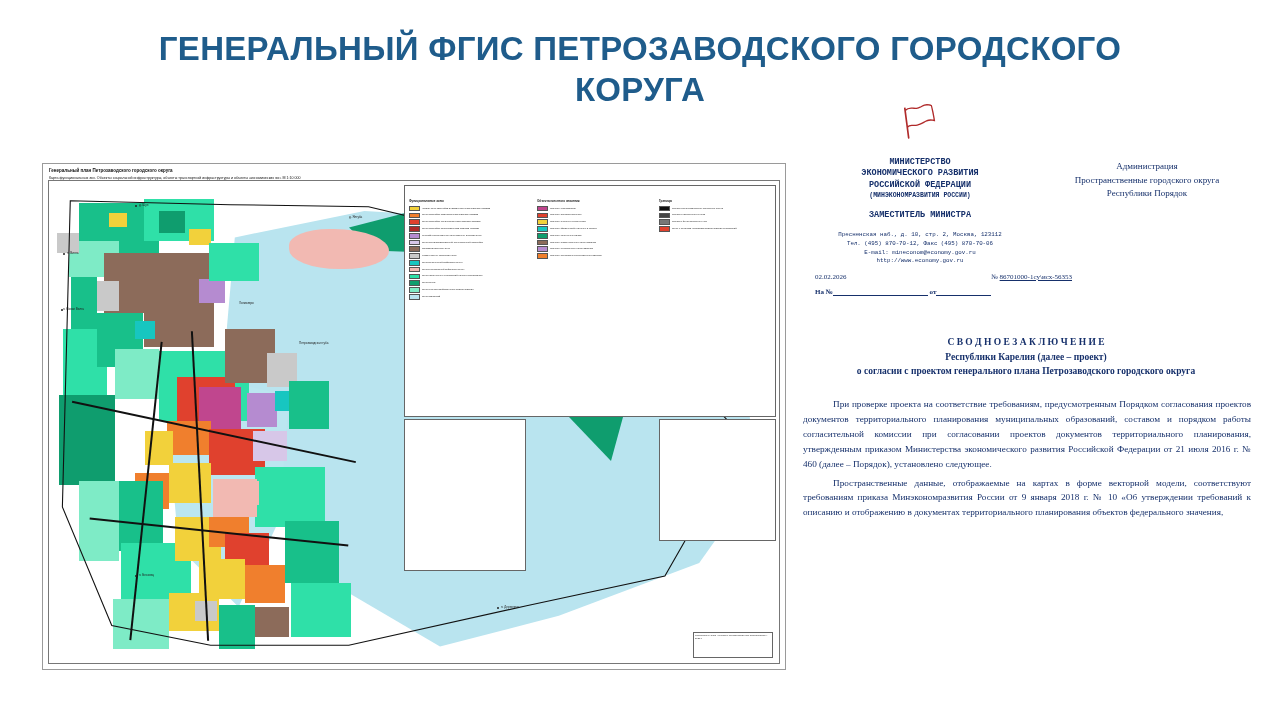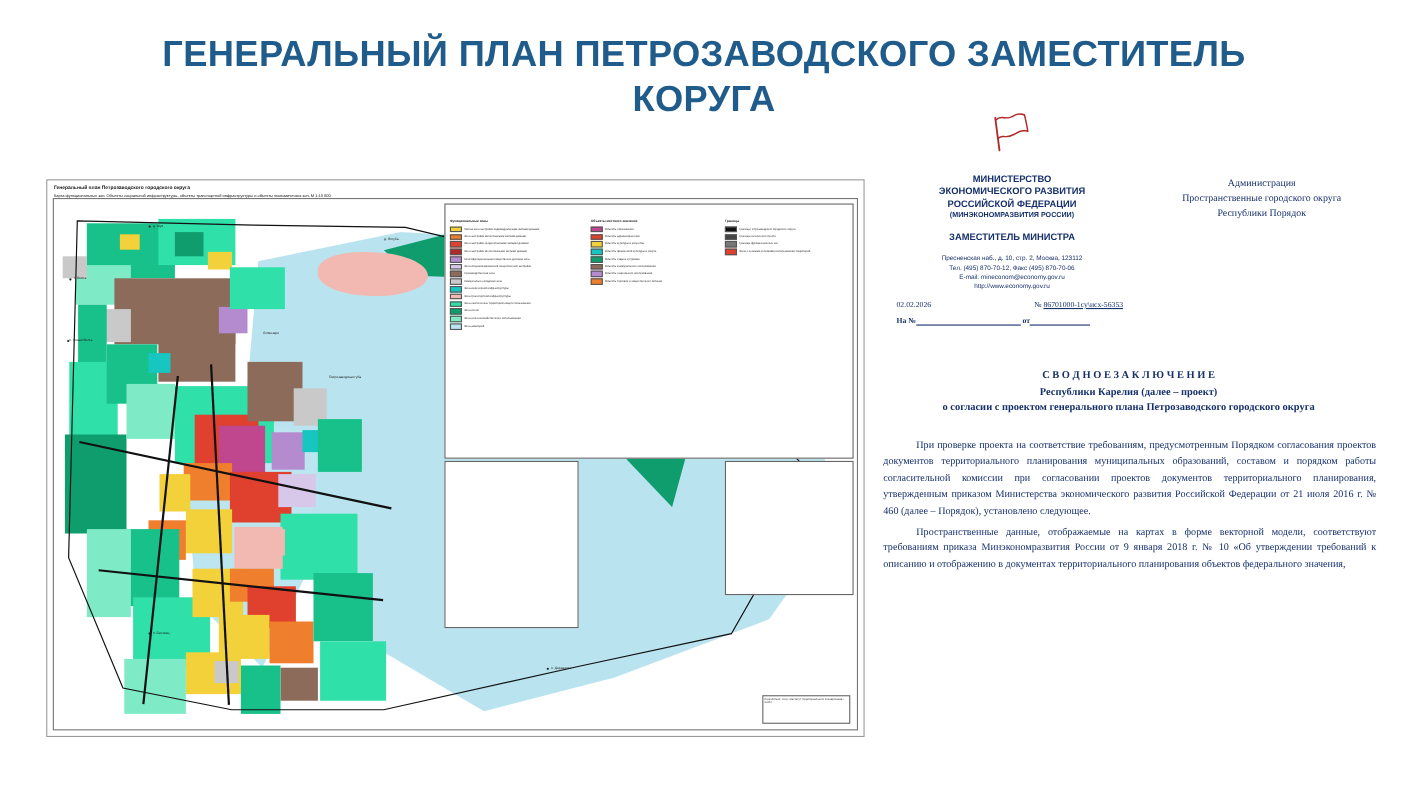--- a/index.html
+++ b/index.html
@@ -200,21 +200,21 @@
     font-size: 34px;
     color: #B02A2A;
     line-height: 1;
   }
   .ministry {
     position: absolute;
     left: 20px;
     top: 52px;
     width: 210px;
     text-align: center;
-    font-family: Liberation Sans, sans-serif;
+    font-family: Liberation Mono, monospace;
     color: #16306b;
   }
   .ministry .m1 {
     font-size: 8.5px;
     font-weight: bold;
     line-height: 1.35;
   }
   .ministry .m2 {
     font-size: 6.5px;
     font-weight: bold;
@@ -228,21 +228,21 @@
   .ministry .addr {
     font-size: 5.8px;
     margin-top: 11px;
     line-height: 1.5;
     color: #16306b;
   }
   .dateline {
     position: absolute;
     left: 20px;
     top: 168px;
-    width: 206px;
+    width: 257px;
     font-size: 7px;
     display: flex;
     justify-content: space-between;
     color: #16306b;
   }
   .dateline .num u { text-decoration: underline; }
   .naline {
     position: absolute;
     left: 20px;
     top: 182px;
@@ -300,21 +300,21 @@
     color: #16306b;
   }
   .doc-body p {
     margin: 0 0 4px 0;
     text-indent: 30px;
   }
 </style>
 </head>
 <body>
 
-<div class="slide-title">ГЕНЕРАЛЬНЫЙ ПЛАН ПЕТРОЗАВОДСКОГО ЗАМЕСТИТЕЛЬ КОРУГА</div>
+<div class="slide-title">ГЕНЕРАЛЬНЫЙ ФГИС ПЕТРОЗАВОДСКОГО ГОРОДСКОГО КОРУГА</div>
 
 <div class="map-panel">
   <div class="map-header">
     <span>Генеральный план Петрозаводского городского округа</span>
     <span class="sub">Карта функциональных зон. Объекты социальной инфраструктуры, объекты транспортной инфраструктуры и объекты экономических зон. М 1:10 000</span>
   </div>
 
   <div class="map-frame">
 
     <div class="water water-main"></div>

